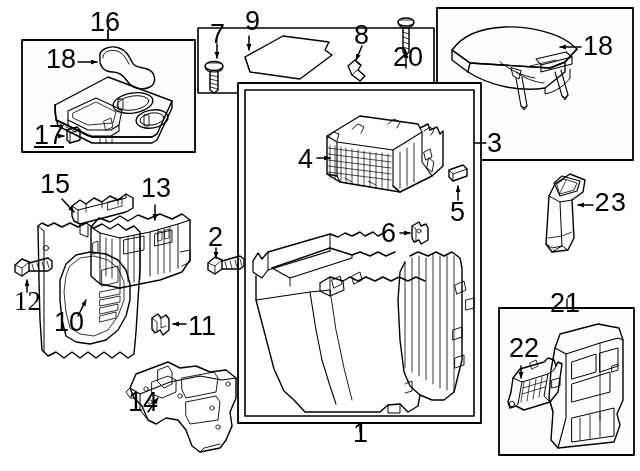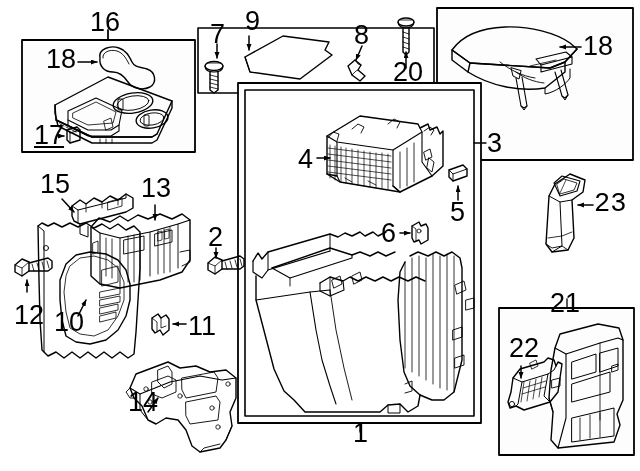--- a/index.html
+++ b/index.html
@@ -442,26 +442,26 @@
   <div class="callout" style="left:208px; top:224px;">2</div>
   <div class="callout" style="left:487px; top:130px;">3</div>
   <div class="callout" style="left:298px; top:146px;">4</div>
   <div class="callout" style="left:450px; top:199px;">5</div>
   <div class="callout" style="left:381px; top:220px;">6</div>
   <div class="callout" style="left:210px; top:21px;">7</div>
   <div class="callout" style="left:354px; top:22px;">8</div>
   <div class="callout" style="left:245px; top:8px;">9</div>
   <div class="callout" style="left:54px;  top:309px;">10</div>
   <div class="callout" style="left:188px; top:313px;">11</div>
-  <div class="callout" style="left:14px;  top:302px;">12</div>
+  <div class="callout" style="left:14px;  top:288px;font-family:Liberation Serif, serif;">12</div>
   <div class="callout" style="left:141px; top:175px;text-align:center;">13</div>
   <div class="callout" style="left:128px; top:389px;">14</div>
   <div class="callout" style="left:40px;  top:171px;">15</div>
   <div class="callout" style="left:90px;  top:9px;">16</div>
   <div class="callout" style="left:34px;  top:122px;text-decoration:underline;">17</div>
   <div class="callout" style="left:46px;  top:46px;">18</div>
   <div class="callout" style="left:583px; top:33px;">18</div>
-  <div class="callout" style="left:393px; top:59px;">20</div>
+  <div class="callout" style="left:393px; top:44px;">20</div>
   <div class="callout" style="left:550px; top:279px;margin-top:11px;">21</div>
   <div class="callout" style="left:509px; top:335px;">22</div>
   <div class="callout" style="left:594px; top:191px;font-family:Liberation Mono, monospace;">23</div>
 
 </div>
 
 </body></html>

